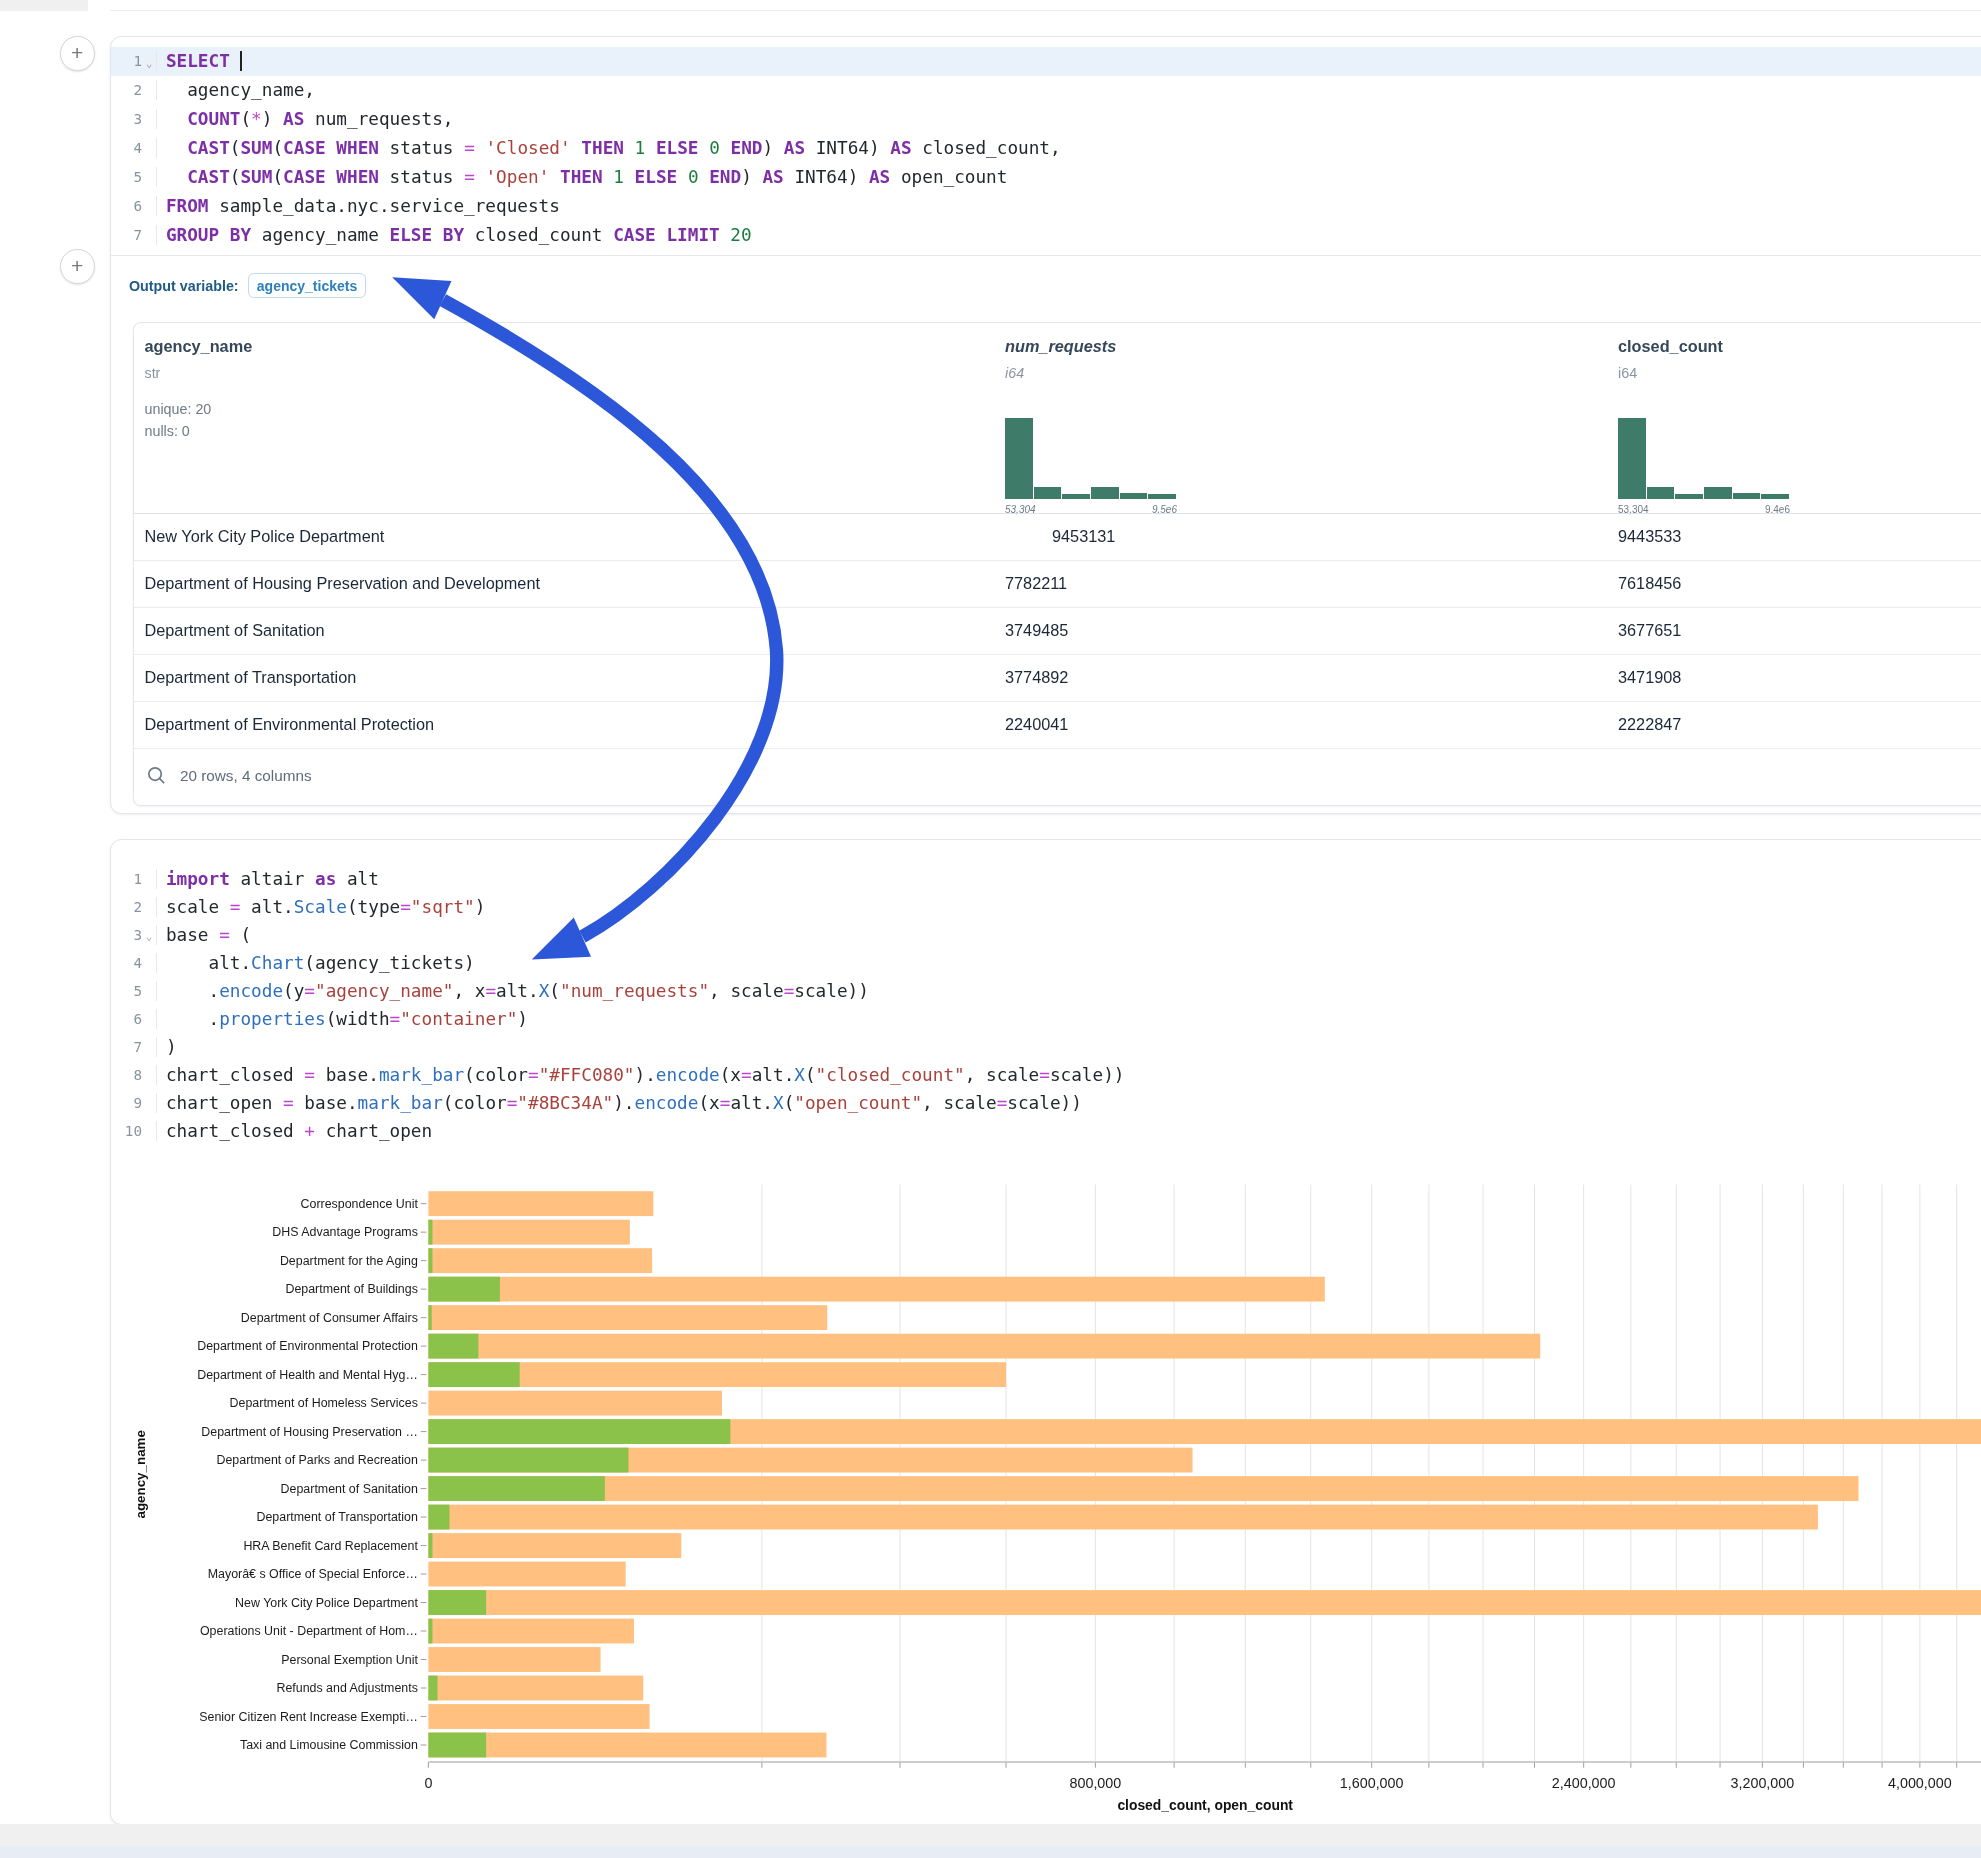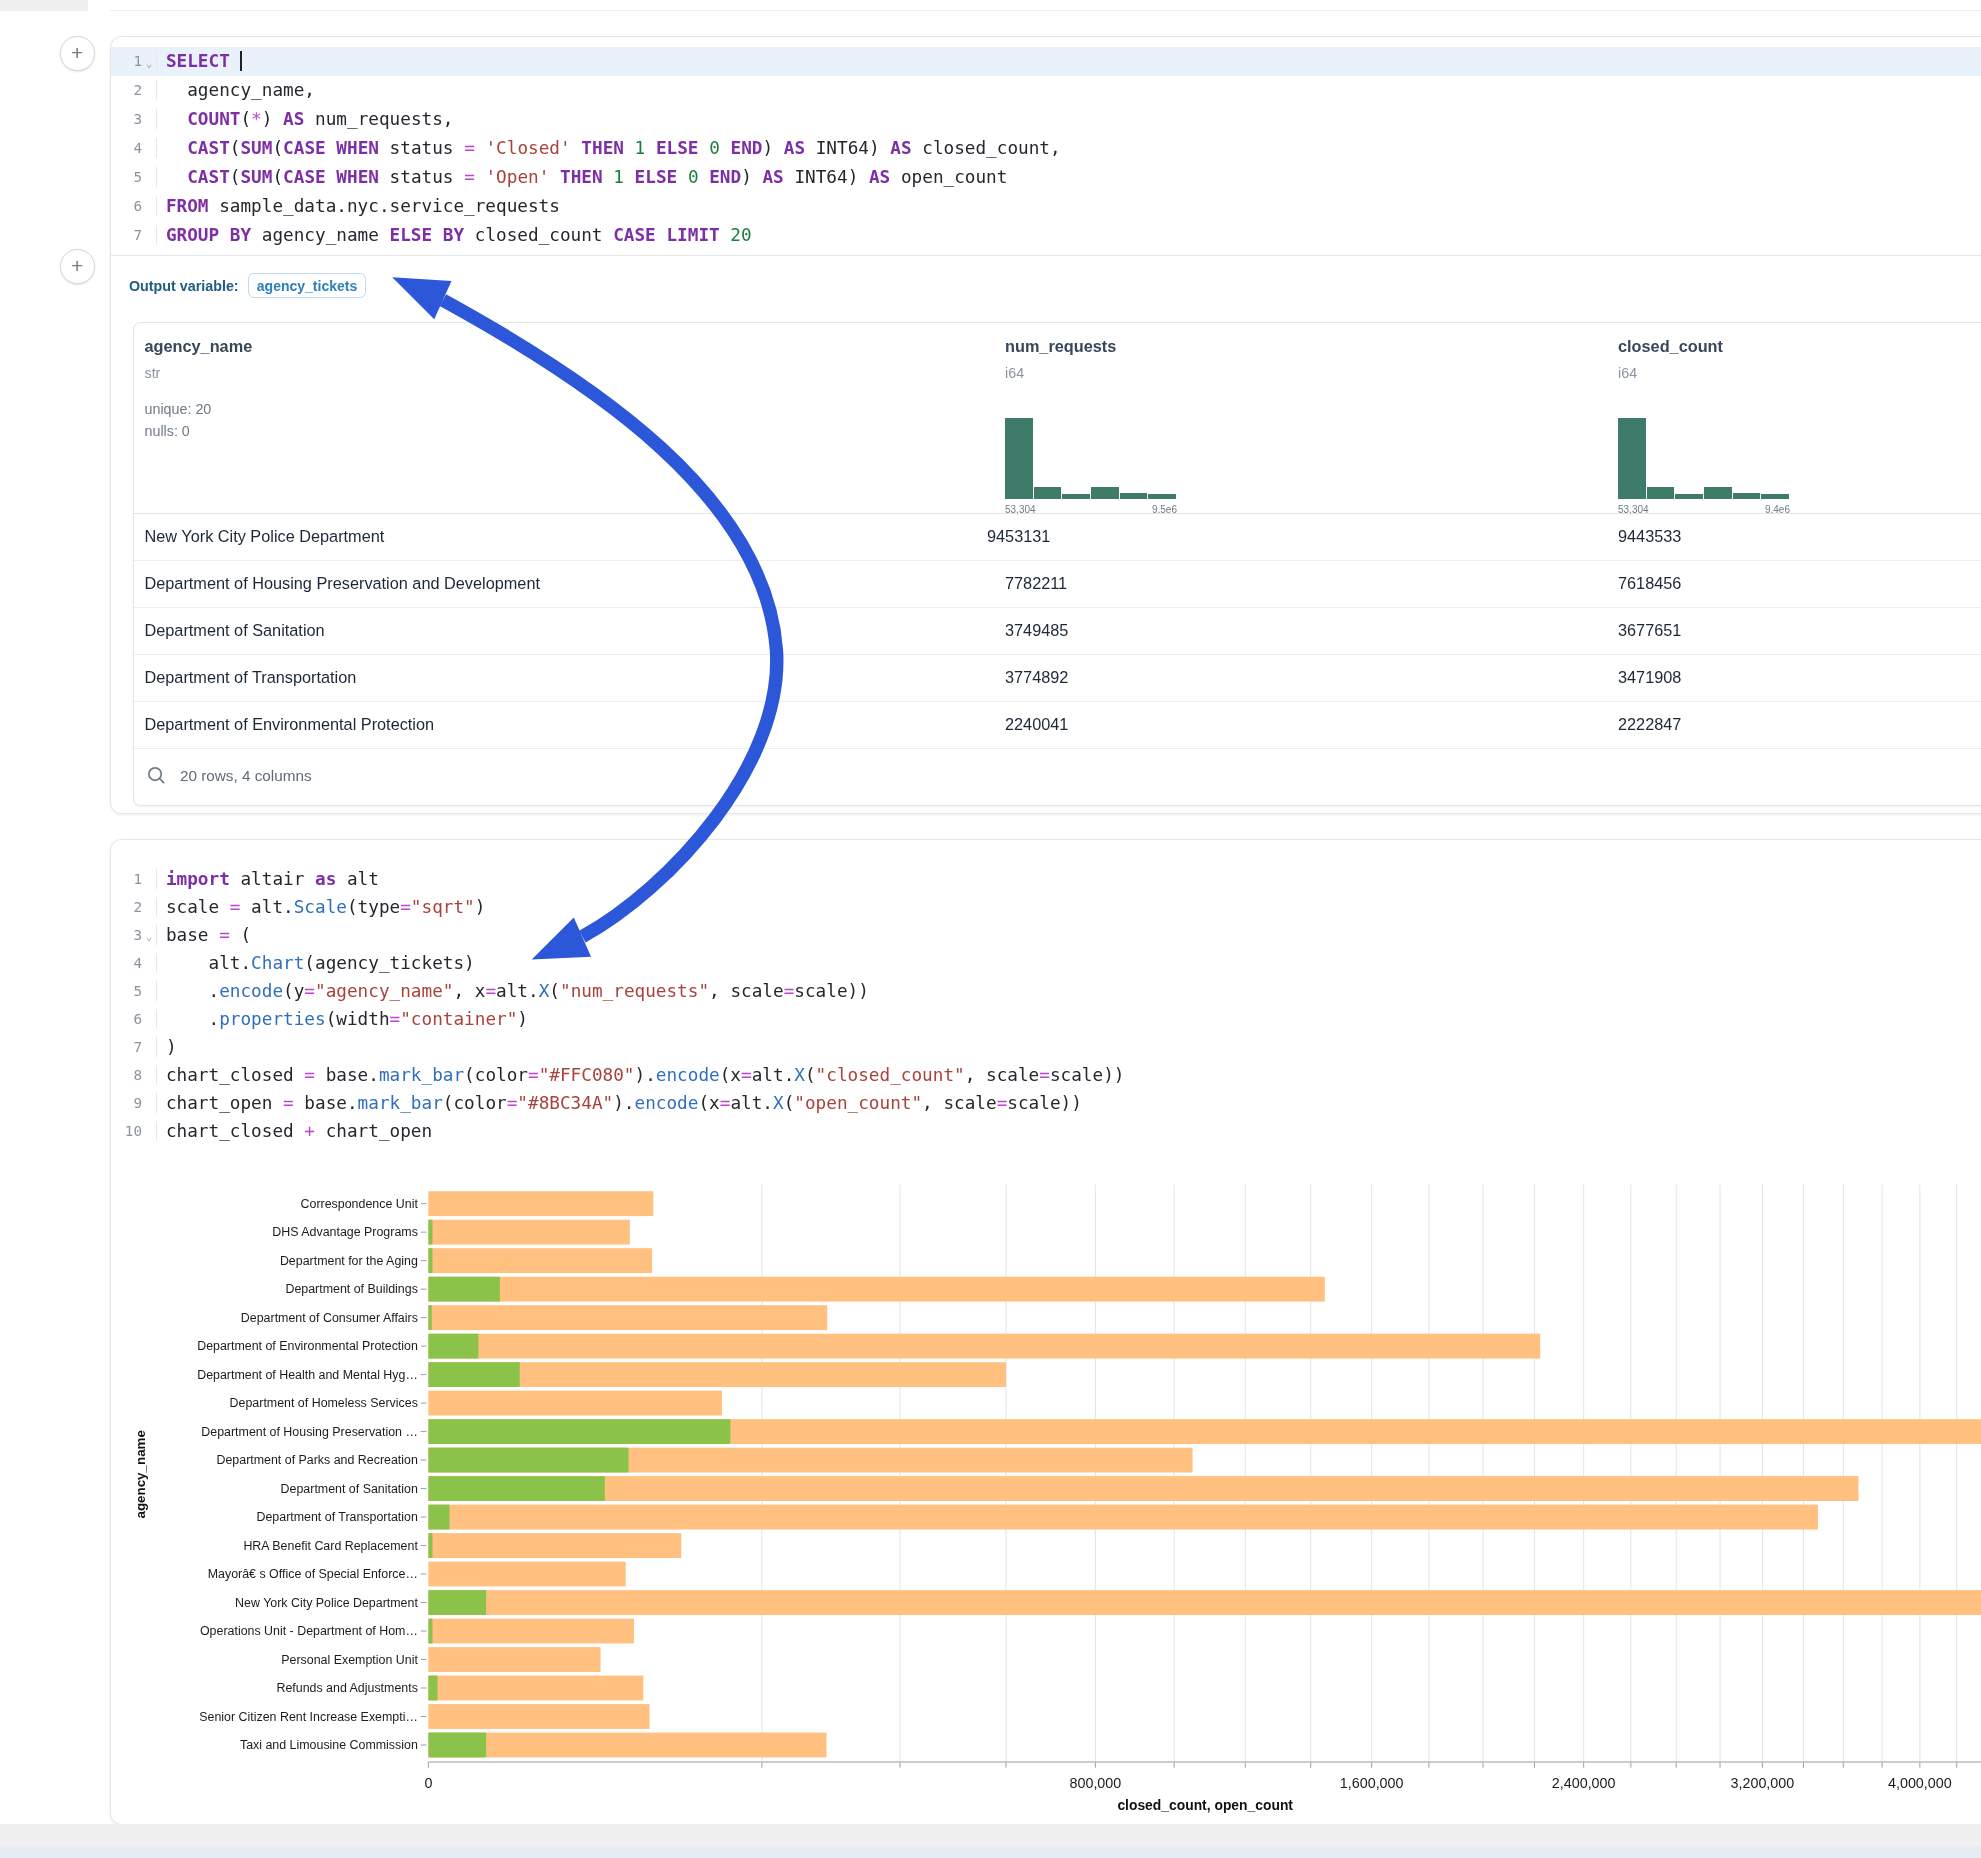--- a/index.html
+++ b/index.html
@@ -80,21 +80,21 @@
 <div id="table-card">
   <div id="table-header">
       <div class="th-col" style="left: 10.5px;">
         <div class="th-name">agency_name</div>
         <div class="th-type">str</div>
         <div class="th-extra" style="margin-top: 17px;">
           <div>unique: 20</div>
           <div>nulls: 0</div>
         </div>
       </div>
-      <div class="th-col" style="left: 871px;">
+      <div class="th-col" style="left: 871px; font-style: italic;">
         <div class="th-name">num_requests</div>
         <div class="th-type">i64</div>
         <div class="hist" style="left: 0px;">
           <div class="hb" style="height: 81px;"></div>
           <div class="hb" style="height: 12.4px;"></div>
           <div class="hb" style="height: 5.7px;"></div>
           <div class="hb" style="height: 12.4px;"></div>
           <div class="hb" style="height: 6.7px;"></div>
           <div class="hb" style="height: 5.7px;"></div>
         </div>
@@ -110,21 +110,21 @@
           <div class="hb" style="height: 12.4px;"></div>
           <div class="hb" style="height: 6.7px;"></div>
           <div class="hb" style="height: 5.7px;"></div>
         </div>
         <div class="hist-lab"><span>53,304</span><span style="float: right; text-align: right;">9.4e6</span></div>
       </div>
     </div>
   <div id="table-rows" class="table-rows">
       <div class="t-row">
         <div class="t-cell" style="left: 10.5px;">New York City Police Department</div>
-        <div class="t-cell" style="left: 853px;">9453131</div>
+        <div class="t-cell" style="left: 918px;">9453131</div>
         <div class="t-cell" style="left: 1484px;">9443533</div>
       </div>
       <div class="t-row">
         <div class="t-cell" style="left: 10.5px;">Department of Housing Preservation and Development</div>
         <div class="t-cell" style="left: 871px;">7782211</div>
         <div class="t-cell" style="left: 1484px;">7618456</div>
       </div>
       <div class="t-row">
         <div class="t-cell" style="left: 10.5px;">Department of Sanitation</div>
         <div class="t-cell" style="left: 871px;">3749485</div>

